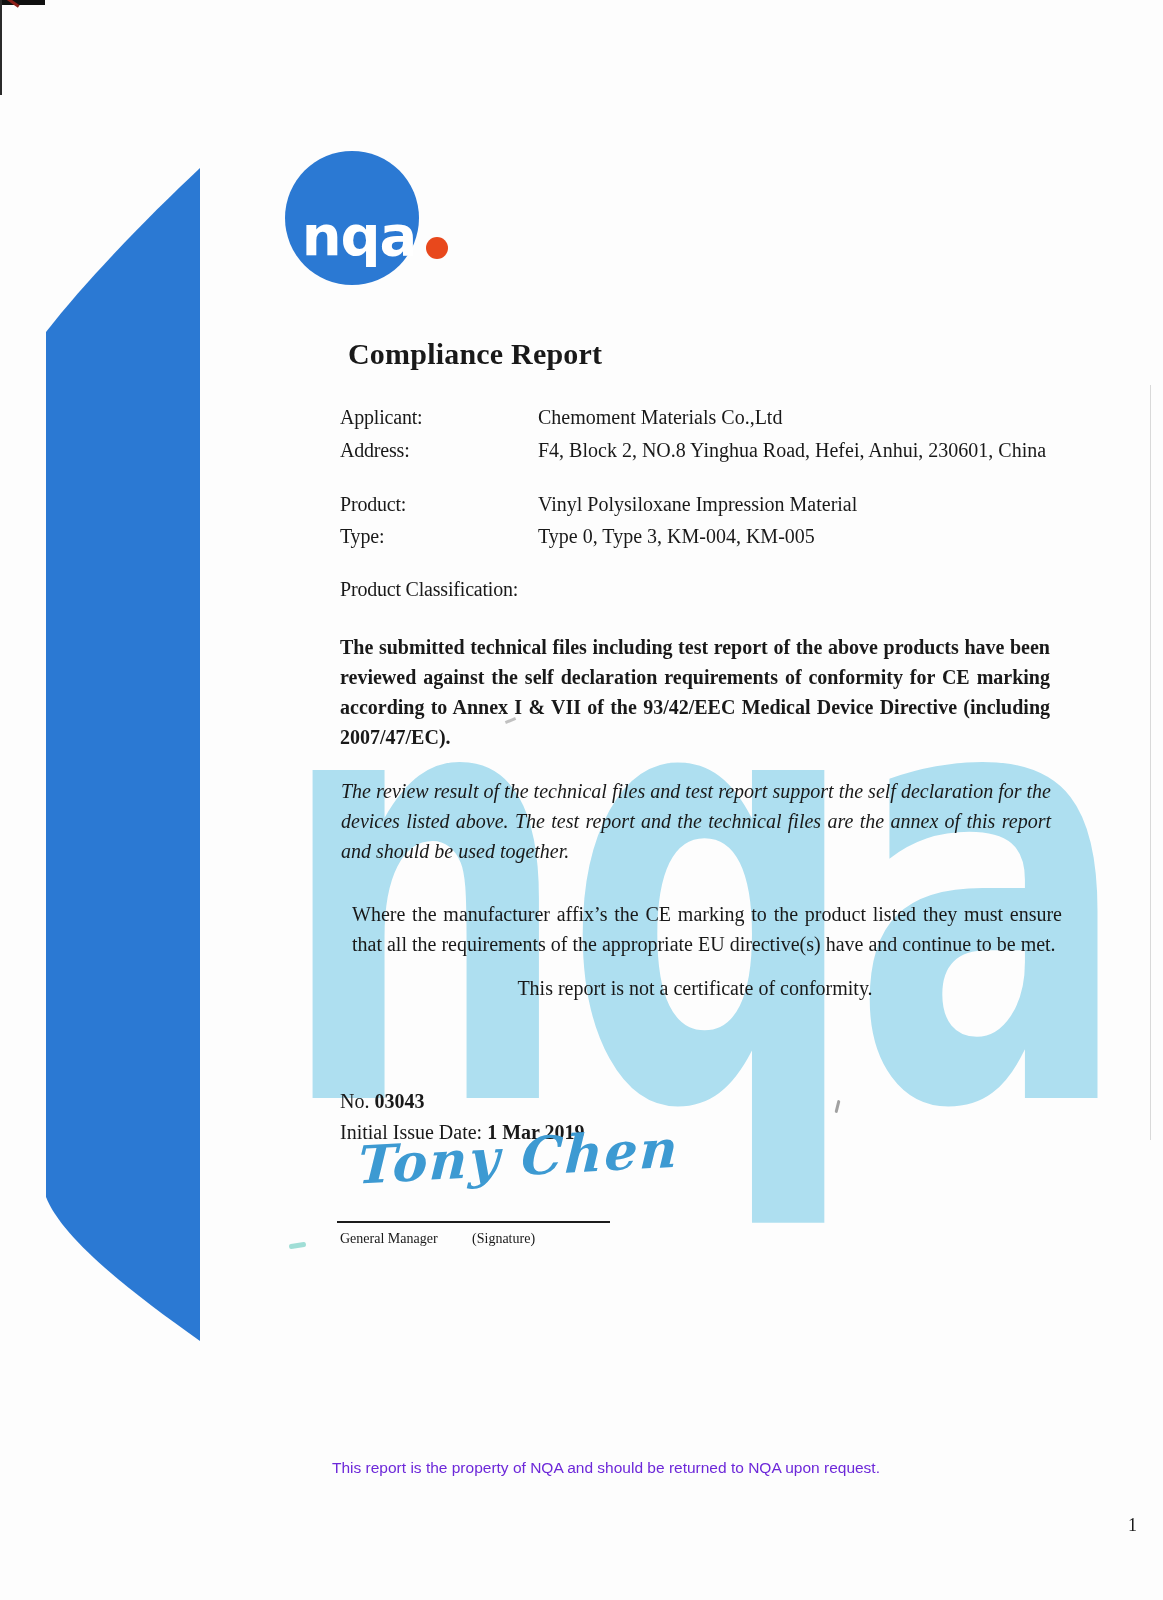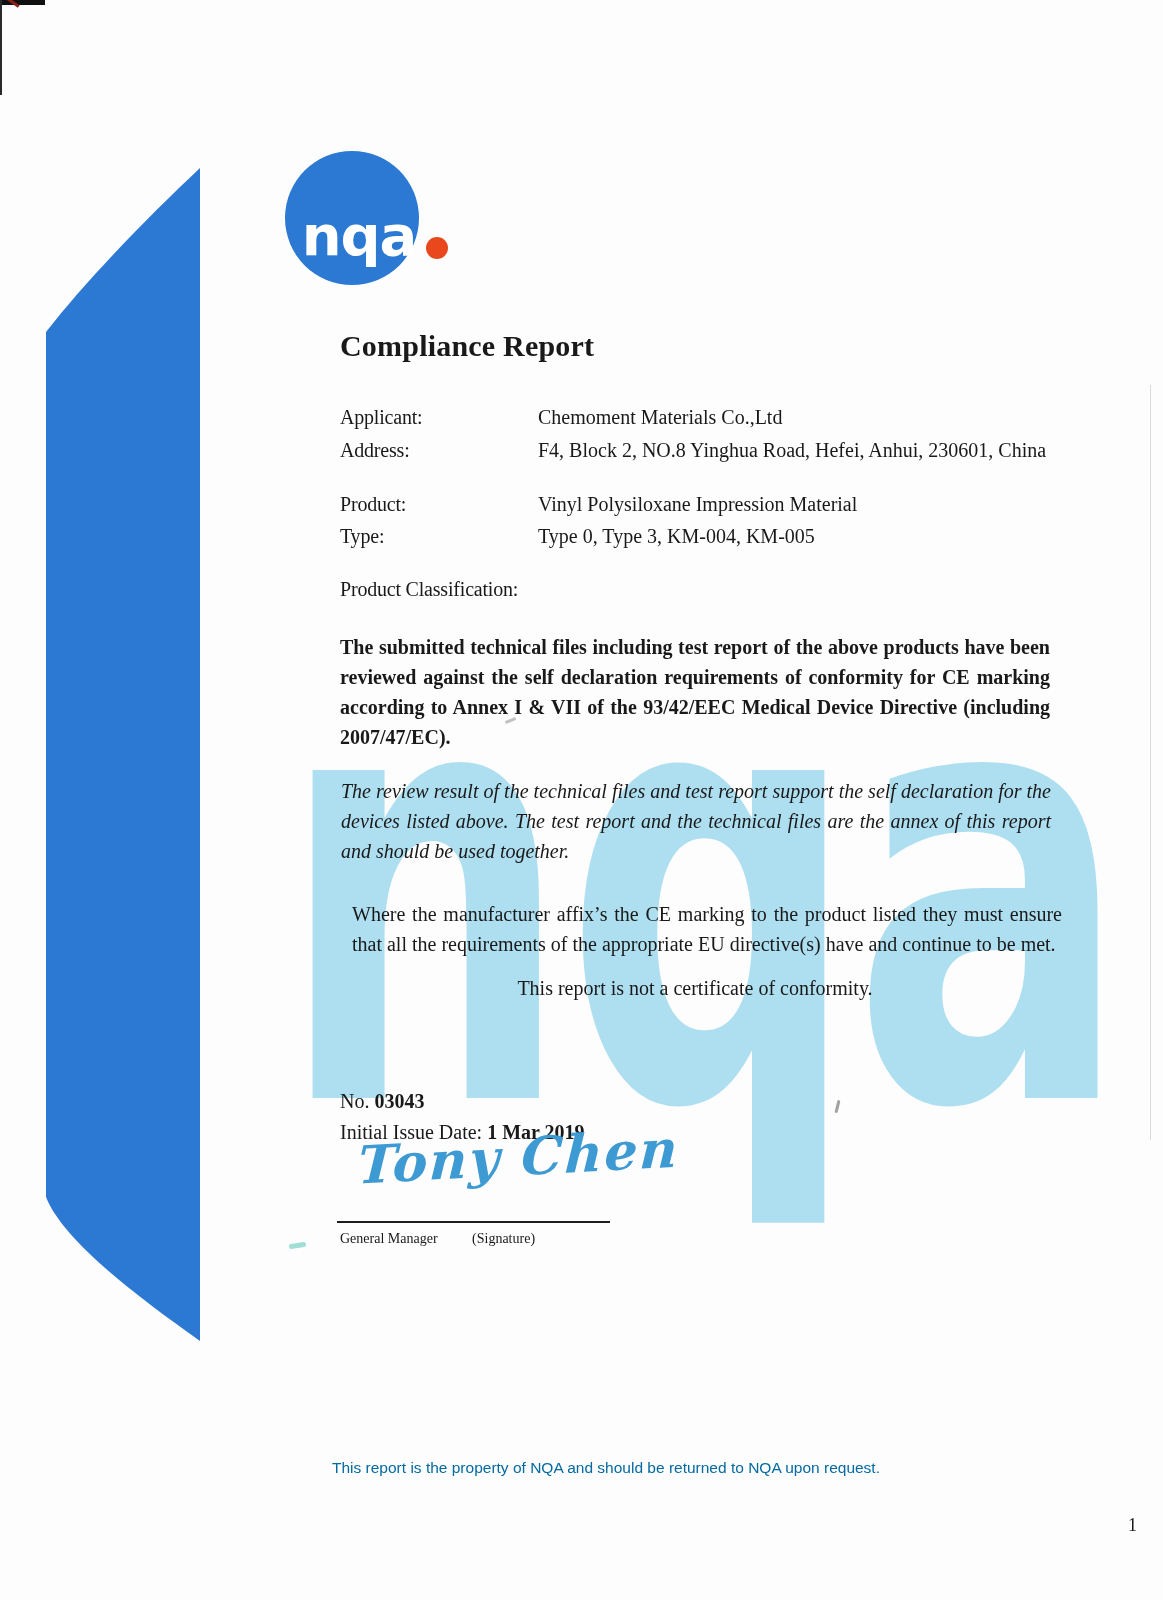--- a/index.html
+++ b/index.html
@@ -62,21 +62,21 @@
     font-size: 52px; color: var(--signature-blue);
     transform: rotate(-3deg) skewX(-6deg); letter-spacing: 2px; z-index: 2;
     white-space: nowrap;
   }
   .sig-line { position: absolute; left: 337px; top: 1221px; width: 273px; height: 2px; background: #1c1c1c; z-index: 2; }
   .sig-row { position: absolute; left: 340px; top: 1231px; font-size: 14px; z-index: 2; }
   .sig-role { margin-right: 31px; }
 
   .footer-note {
     position: absolute; left: 332px; top: 1459px;
-    font-family: "Liberation Sans", sans-serif; font-size: 15.5px; color: #0369a1; z-index: 2;
+    font-family: "Liberation Sans", sans-serif; font-size: 15.5px; color: #6d28d9; z-index: 2;
   }
   .page-number { position: absolute; left: 1128px; top: 1515px; font-size: 18px; z-index: 2; }
 </style>
 </head>
 <body>
 
 <div class="page">
 
   <svg class="bg-svg" width="1163" height="1600" viewBox="0 0 1163 1600">
     <path d="M 200 168 C 152 213 88 278 46 332 L 46 1197 C 62 1238 128 1290 200 1341 Z" style="fill: var(--brand-blue);"></path>
@@ -89,21 +89,21 @@
   <div class="edge-line-right"></div>
   <div class="mark-comma"></div>
   <div class="mark-tick"></div>
   <div class="mark-speck"></div>
 
   <div class="logo-circle">
     <span class="logo-text">nqa</span>
   </div>
   <div class="logo-dot"></div>
 
-  <h1 class="title" style="margin:0;">Compliance Report</h1>
+  <h1 class="title" style="margin:8px;">Compliance Report</h1>
 
   <div class="info-row" style="top:406px;">
     <span class="info-label">Applicant:</span>
     <span class="info-value">Chemoment Materials Co.,Ltd</span>
   </div>
   <div class="info-row" style="top:439px;">
     <span class="info-label">Address:</span>
     <span class="info-value">F4, Block 2, NO.8 Yinghua Road, Hefei, Anhui, 230601, China</span>
   </div>
   <div class="info-row" style="top:493px;justify-content:flex-end;">

